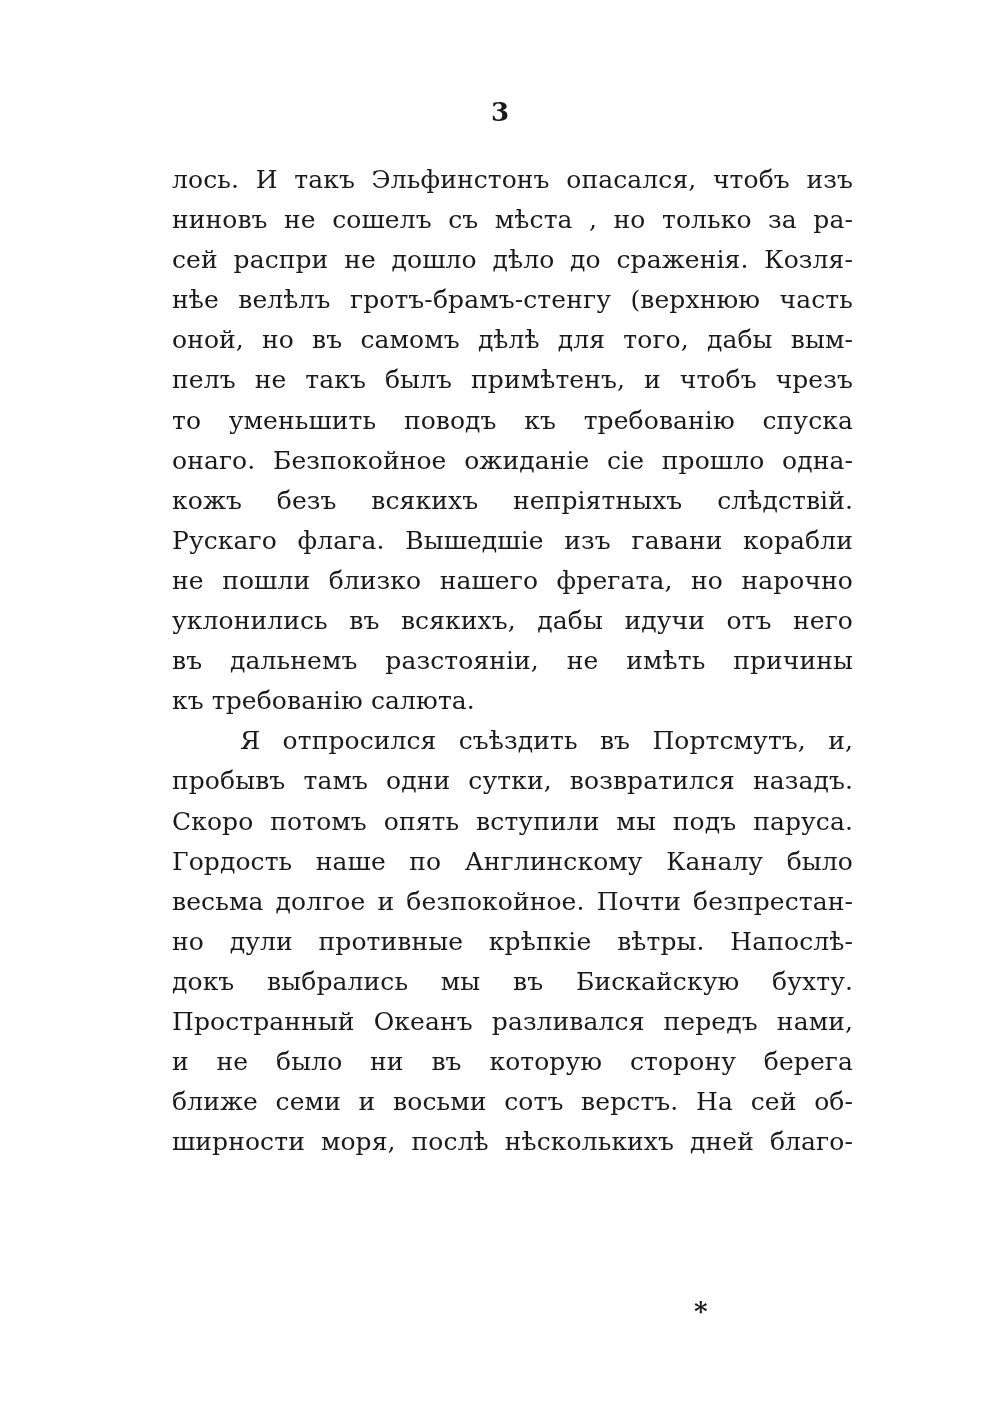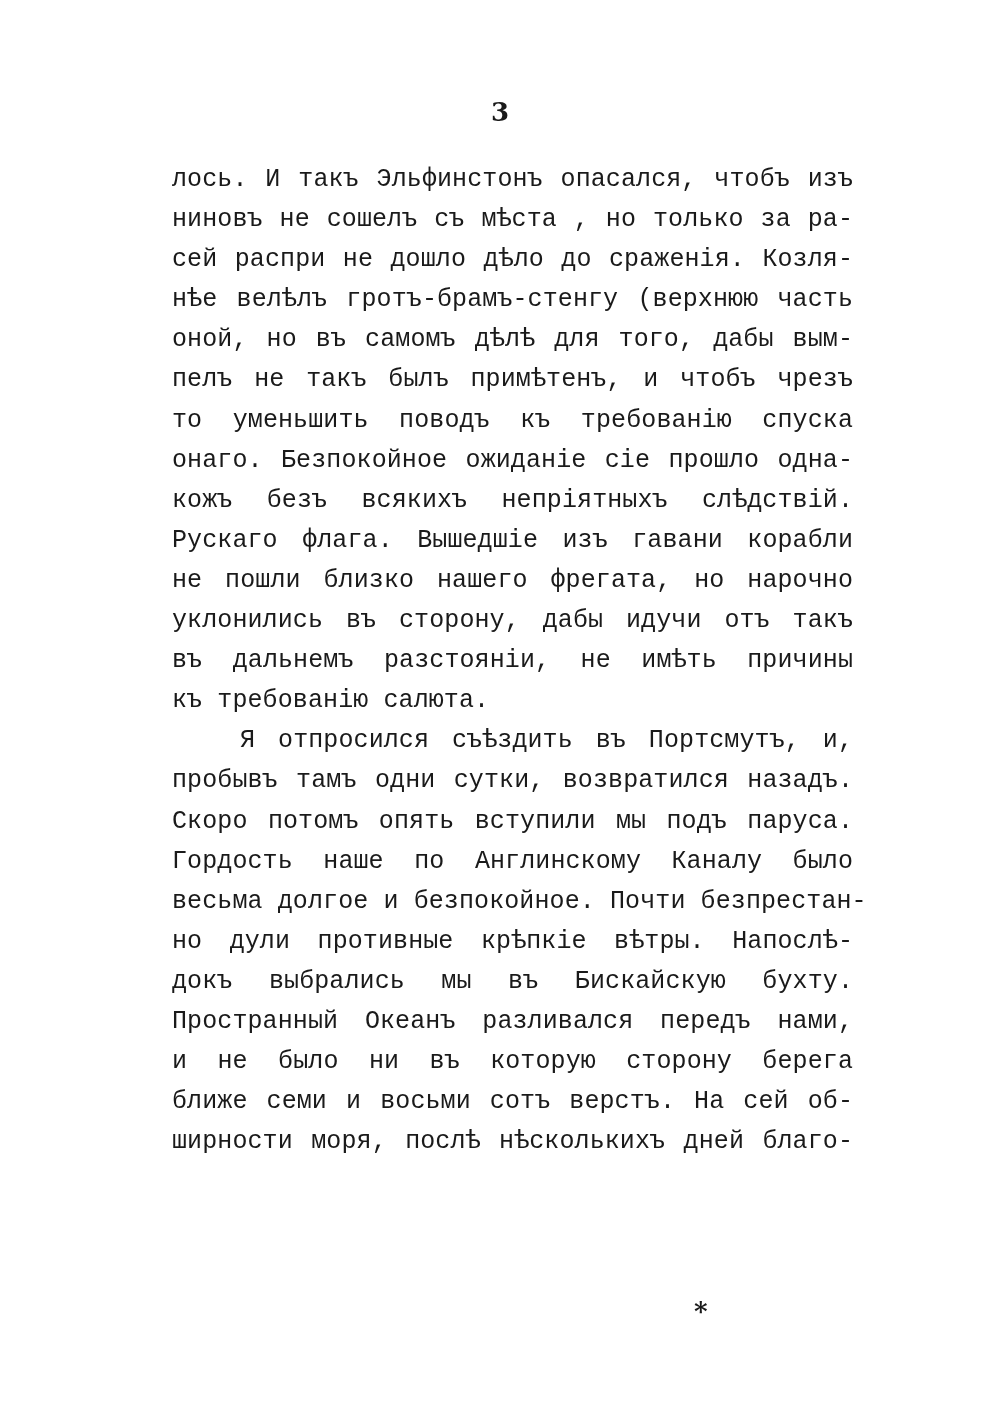--- a/index.html
+++ b/index.html
@@ -33,21 +33,20 @@
     }
     .line {
       display: block;
       height: 40.1px;
       line-height: 40px;
       font-size: 25px;
       white-space: nowrap;
       text-align: justify;
       text-align-last: justify;
       letter-spacing: 0.1px;
-      font-family: Liberation Mono, monospace;
     }
     .line.last {
       text-align-last: left;
     }
     .line.indent {
       padding-left: 68px;
       box-sizing: border-box;
     }
     .signature-mark {
       position: absolute;
@@ -70,21 +69,21 @@
       <span class="line">ниновъ не сошелъ съ мѣста , но только за ра-</span>
       <span class="line">сей распри не дошло дѣло до сраженія. Козля-</span>
       <span class="line">нѣе велѣлъ гротъ-брамъ-стенгу (верхнюю часть</span>
       <span class="line">оной, но въ самомъ дѣлѣ для того, дабы вым-</span>
       <span class="line">пелъ не такъ былъ примѣтенъ, и чтобъ чрезъ</span>
       <span class="line">то уменьшить поводъ къ требованію спуска</span>
       <span class="line">онаго. Безпокойное ожиданіе сіе прошло одна-</span>
       <span class="line">кожъ безъ всякихъ непріятныхъ слѣдствій.</span>
       <span class="line">Рускаго флага. Вышедшіе изъ гавани корабли</span>
       <span class="line">не пошли близко нашего фрегата, но нарочно</span>
-      <span class="line">уклонились въ сторону, дабы идучи отъ такъ</span>
+      <span class="line">уклонились въ всякихъ, дабы идучи отъ него</span>
       <span class="line">въ дальнемъ разстояніи, не имѣть причины</span>
       <span class="line last">къ требованію салюта.</span>
     </div>
     <div>
       <span class="line indent">Я отпросился съѣздить въ Портсмутъ, и,</span>
       <span class="line">пробывъ тамъ одни сутки, возвратился назадъ.</span>
       <span class="line">Скоро потомъ опять вступили мы подъ паруса.</span>
       <span class="line">Гордость наше по Англинскому Каналу было</span>
       <span class="line">весьма долгое и безпокойное. Почти безпрестан-</span>
       <span class="line">но дули противные крѣпкіе вѣтры. Напослѣ-</span>

